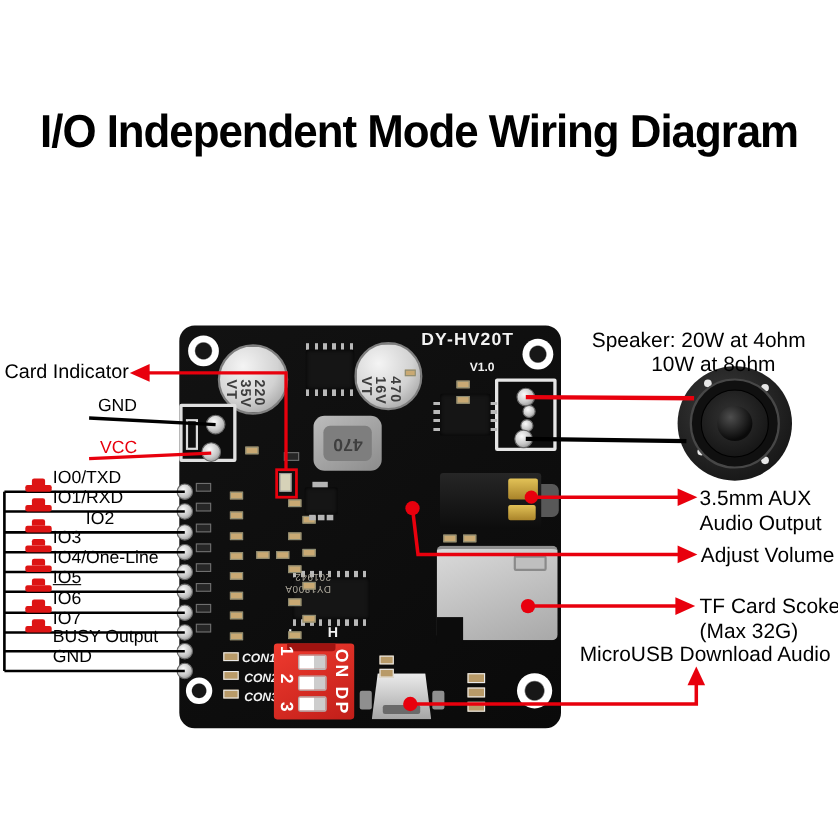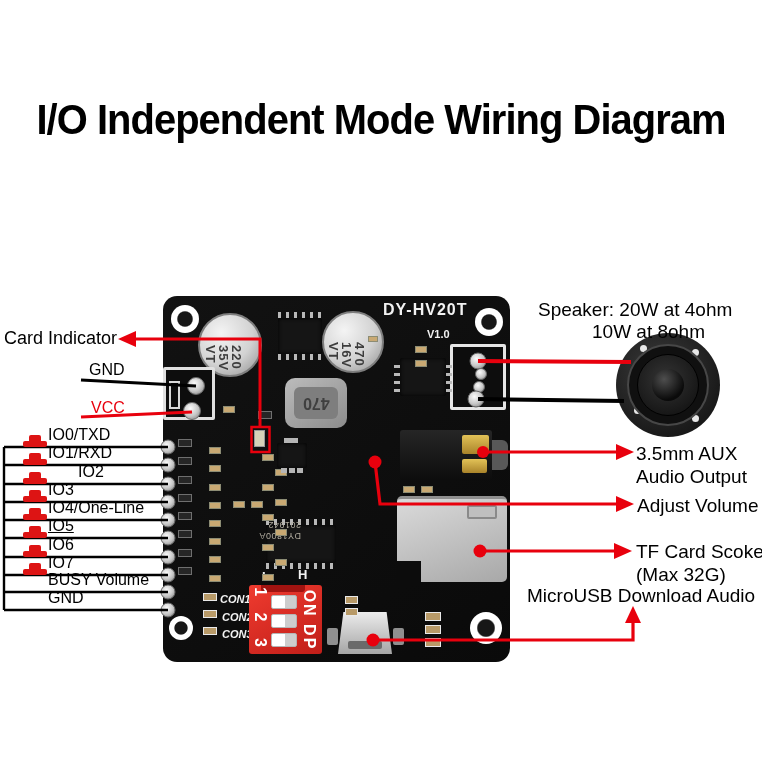--- a/index.html
+++ b/index.html
@@ -344,21 +344,21 @@
   <div class="lbl red" style="left:91px;top:399px;">VCC</div>
 
   <div class="lbl" style="left:48px;top:426px;">IO0/TXD</div>
   <div class="lbl" style="left:48px;top:444px;">IO1/RXD</div>
   <div class="lbl" style="left:48px;top:463px;margin-left:30px;">IO2</div>
   <div class="lbl" style="left:48px;top:481px;">IO3</div>
   <div class="lbl" style="left:48px;top:499px;">IO4/One-Line</div>
   <div class="lbl" style="left:48px;top:517px;text-decoration:underline;">IO5</div>
   <div class="lbl" style="left:48px;top:536px;">IO6</div>
   <div class="lbl" style="left:48px;top:554px;">IO7</div>
-  <div class="lbl" style="left:48px;top:571px;">BUSY Volume</div>
+  <div class="lbl" style="left:48px;top:571px;">BUSY Output</div>
   <div class="lbl" style="left:48px;top:589px;">GND</div>
 
   <div class="pbtn" style="left:23px;top:441px;"></div>
   <div class="pbtn" style="left:23px;top:459px;"></div>
   <div class="pbtn" style="left:23px;top:478px;"></div>
   <div class="pbtn" style="left:23px;top:496px;"></div>
   <div class="pbtn" style="left:23px;top:514px;"></div>
   <div class="pbtn" style="left:23px;top:532px;"></div>
   <div class="pbtn" style="left:23px;top:551px;"></div>
   <div class="pbtn" style="left:23px;top:569px;"></div>

